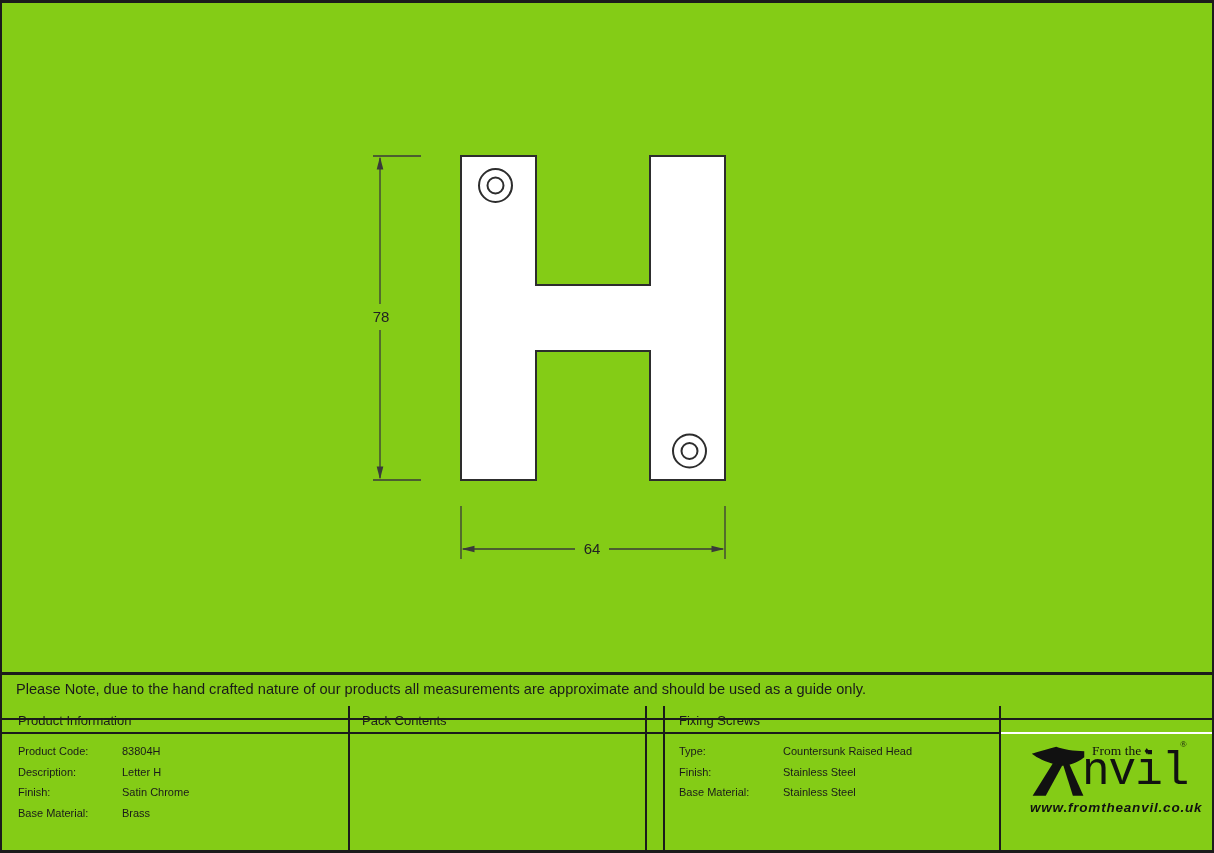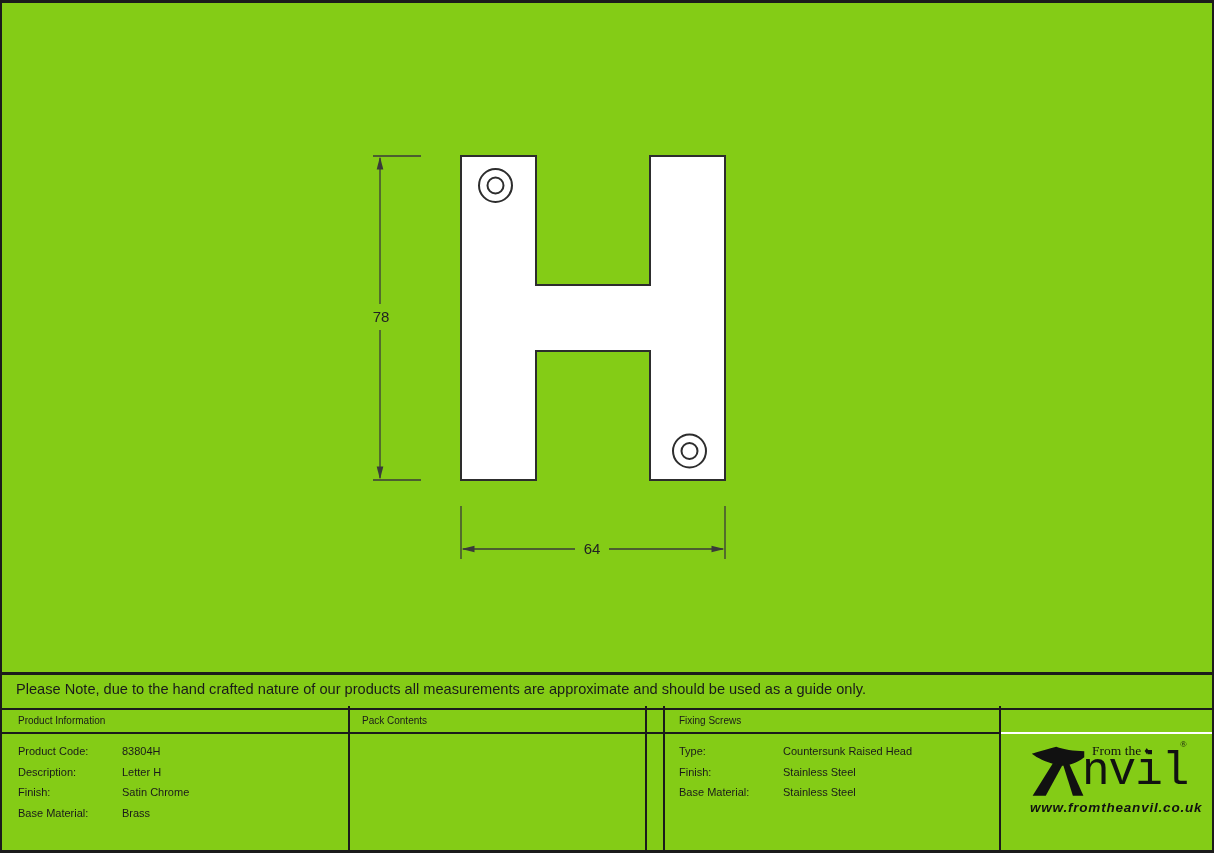--- a/index.html
+++ b/index.html
@@ -16,30 +16,30 @@
   }
   
   .drawing-svg{position:absolute;left:0;top:0;}
   .outline{fill:#ffffff;stroke:#2d2d2d;stroke-width:2;}
   .hole{fill:#ffffff;stroke:#2d2d2d;stroke-width:2;}
   .dim{stroke:#3a3a3a;stroke-width:1.3;fill:none;}
   .dim-arrow{fill:#3a3a3a;stroke:none;}
   .dim-text{font-family:"Liberation Sans",sans-serif;font-size:15px;fill:#222222;}
   
   .note-bar{
-    position:absolute;left:0;right:0;top:669px;height:38px;
+    position:absolute;left:0;right:0;top:669px;height:48px;
     border-top:3px solid #1b1b1b;border-bottom:2px solid #1b1b1b;
     box-sizing:border-box;
     line-height:29px;padding-left:14px;
     font-size:14.6px;
   }
   
   .vline{position:absolute;top:703px;bottom:0;width:2px;background:#1b1b1b;}
   .hline{position:absolute;height:2px;background:#1b1b1b;}
-  .th{position:absolute;top:703px;height:27px;line-height:29px;font-size:10px;}
+  .th{position:absolute;top:703px;height:27px;line-height:29px;font-size:13px;}
   .cell{position:absolute;top:738px;font-size:11px;line-height:20.6px;}
   .kv{display:flex;}
   .kv .k{width:104px;flex:0 0 104px;}
   
   .logo{position:absolute;left:1008px;top:740px;width:200px;height:80px;}
   .logo-inner{position:relative;width:160px;height:78px;margin:0 auto;}
   .anvil-a{position:absolute;left:0;top:2px;}
   .from-the{
     position:absolute;left:62px;top:0px;width:86px;
     font-family:"Liberation Serif",serif;font-size:13.5px;color:#111;

